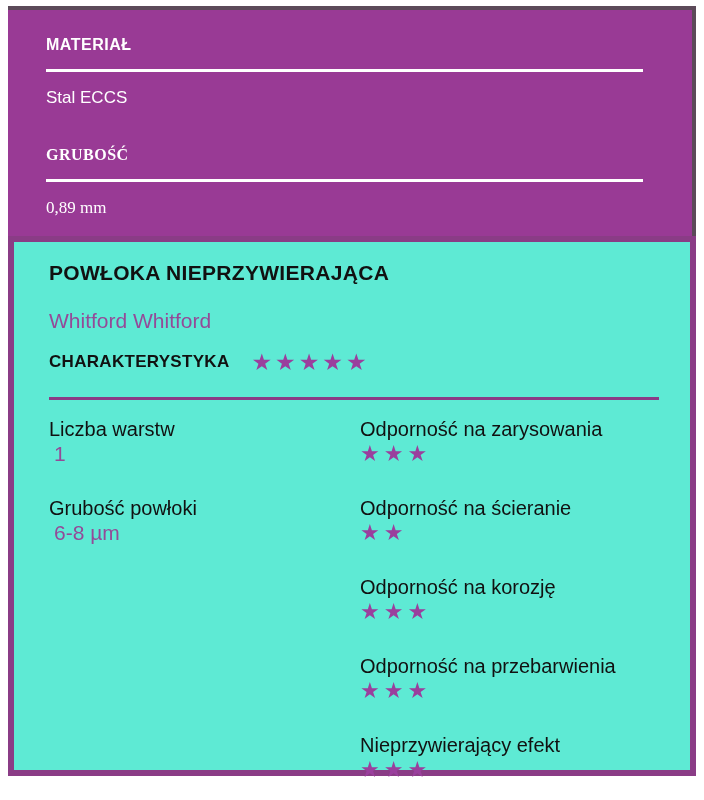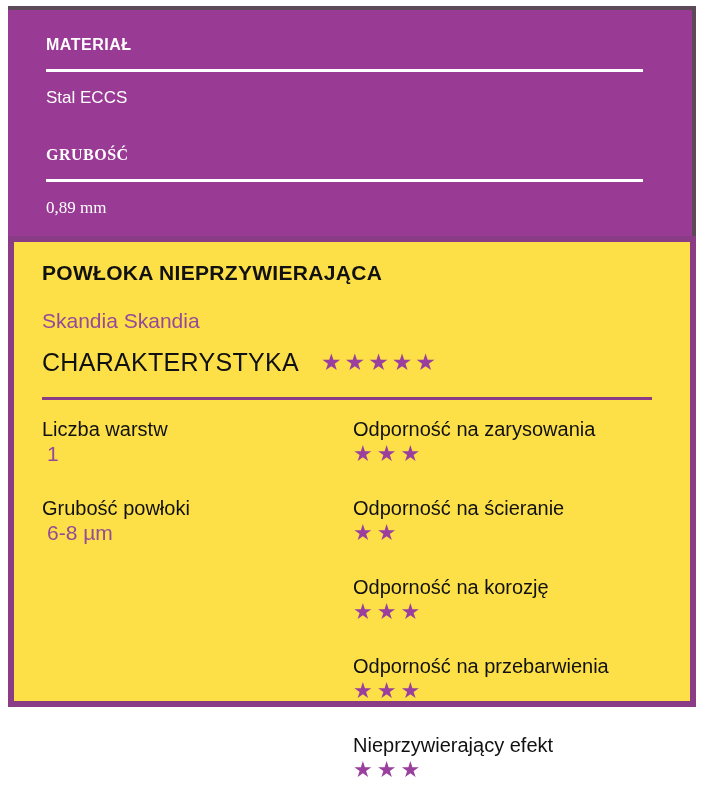--- a/index.html
+++ b/index.html
@@ -23,28 +23,28 @@
     border-right:4px solid var(--dark-edge);
     padding:24px 49px 0 38px;
   }
   .hdr-label{color:var(--header-text);font-weight:bold;font-size:16px;line-height:22px;letter-spacing:0.5px;}
   .hdr-rule{height:3px;background:var(--header-text);margin:13px 0 15px 0;}
   .hdr-value{color:var(--header-text);font-size:17px;line-height:22px;}
   .hdr-section + .hdr-section{margin-top:35px;font-family:Liberation Serif, serif;}
 
   
   .coating-box{
-    width:688px;height:471px;background:#fde047;
+    width:688px;height:540px;background:#5eead4;
     border:6px solid var(--accent-border);
-    padding:19px 30px 0 28px;
+    padding:19px 30px 0 35px;
   }
   .coating-title{font-weight:bold;font-size:21px;line-height:24px;letter-spacing:0.3px;}
   .brand{color:var(--accent-text);font-size:21px;line-height:24px;margin-top:24px;}
   .char-row{margin-top:17px;display:flex;align-items:center;}
-  .char-label{font-weight:normal;font-size:25px;line-height:24px;letter-spacing:0.3px;}
+  .char-label{font-weight:bold;font-size:17px;line-height:24px;letter-spacing:0.3px;}
   .char-stars{color:var(--star-color);font-size:23px;letter-spacing:3px;margin-left:22px;line-height:24px;}
   .purple-rule{height:3px;background:var(--accent-border);margin:23px 0 0 0;width:610px;}
 
   
   .props-grid{display:grid;grid-template-columns:311px 299px;margin-top:17px;}
   .prop{margin-bottom:29px;}
   .prop-label{font-size:20px;line-height:24px;}
   .prop-value{color:var(--accent-text);font-size:21px;line-height:26px;padding-left:5px;}
   .prop-stars{color:var(--star-color);font-size:22px;line-height:26px;letter-spacing:4px;}
 </style>
@@ -65,21 +65,21 @@
         <div class="hdr-section">
           <div class="hdr-label">GRUBOŚĆ</div>
           <div class="hdr-rule"></div>
           <div class="hdr-value">0,89 mm</div>
         </div>
       </div>
   </div>
 
   <div class="coating-box">
     <div class="coating-title">POWŁOKA NIEPRZYWIERAJĄCA</div>
-    <div class="brand">Skandia Skandia</div>
+    <div class="brand">Whitford Whitford</div>
 
     <div class="char-row">
       <span class="char-label">CHARAKTERYSTYKA</span>
       <span class="char-stars">★★★★★</span>
     </div>
 
     <div class="purple-rule"></div>
 
     <div class="props-grid">
       <div class="col-left">

